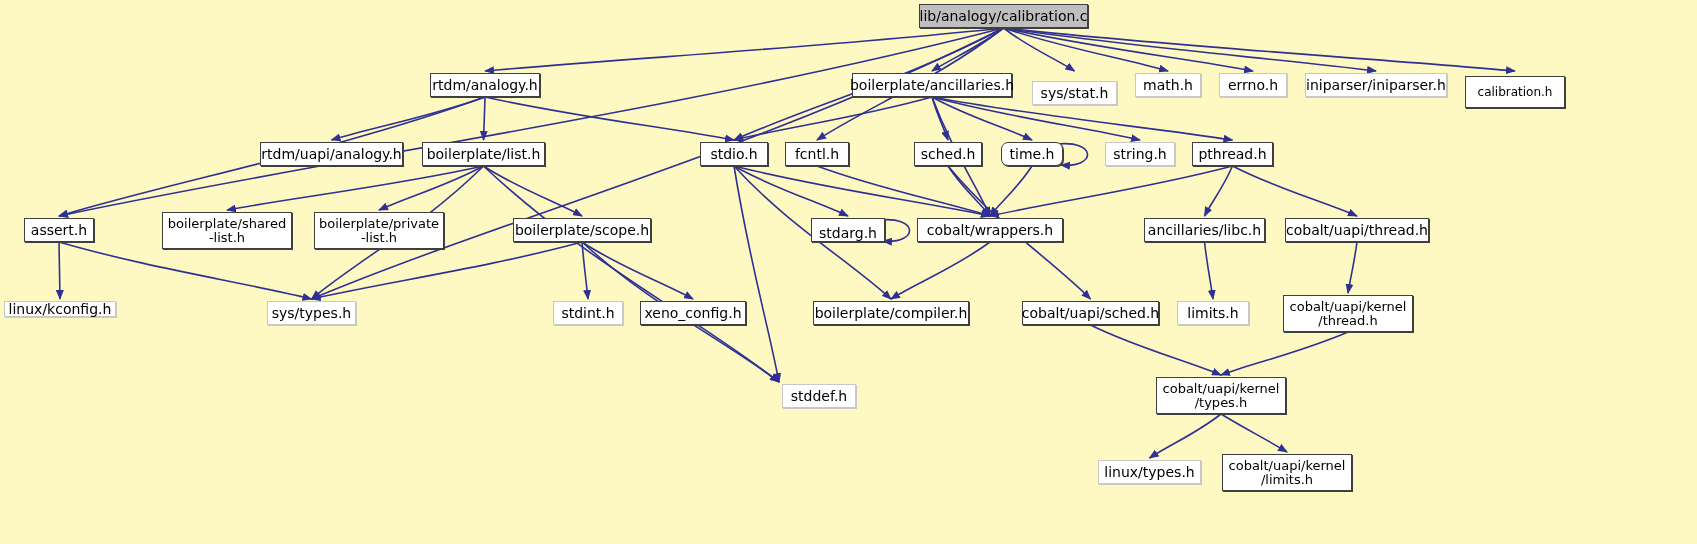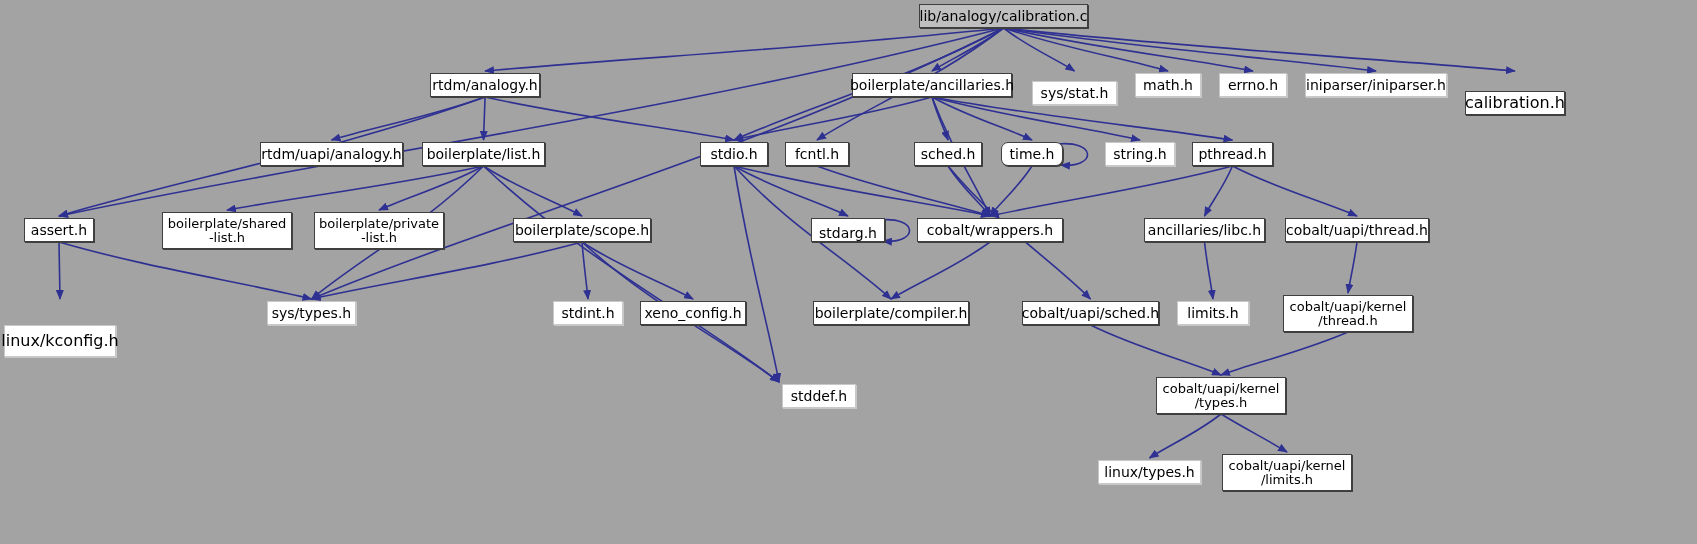--- a/index.html
+++ b/index.html
@@ -1,17 +1,17 @@
 <!DOCTYPE html>
 <html><head>
 <meta charset="utf-8">
 <style>
   html,body{margin:0;padding:0;background:#ffffff;}
   body{font-family:"DejaVu Sans", sans-serif;}
-  #graph{position:relative;width:1697px;height:544px;background:#a3a3a3;overflow:hidden;}
+  #graph{position:relative;width:1697px;height:544px;background:#fef9c3;overflow:hidden;}
   svg.edges{position:absolute;left:0;top:0;width:1697px;height:544px;pointer-events:none;}
   .node{position:absolute;box-sizing:border-box;display:flex;align-items:center;justify-content:center;
         text-align:center;line-height:1.05;color:#000000;background:#ffffff;}
   .node span{display:block;white-space:pre;}
   .n-strong{border:1px solid #3f3f3f;box-shadow:1px 1px 0 0 #3f3f3f;}
   .n-light{border:1px solid #c8c8c8;box-shadow:1px 1px 0 0 #c8c8c8;}
   .n-root{background:#bfbfbf;border:1px solid #3f3f3f;box-shadow:1px 1px 0 0 #3f3f3f;}
 </style>
 </head>
 <body>
@@ -90,21 +90,21 @@
       </div>
       <div class="node n-light" style="left: 1135px; top: 73px; width: 66px; height: 24px; font-size: 14px;">
         <span>math.h</span>
       </div>
       <div class="node n-light" style="left: 1219px; top: 73px; width: 68px; height: 24px; font-size: 14px;">
         <span>errno.h</span>
       </div>
       <div class="node n-light" style="left: 1305px; top: 73px; width: 142px; height: 24px; font-size: 14px;">
         <span>iniparser/iniparser.h</span>
       </div>
-      <div class="node n-strong" style="left: 1465px; top: 91px; width: 100px; height: 24px; font-size: 16px;">
+      <div class="node n-strong" style="left: 1465px; top: 76px; width: 100px; height: 32px; font-size: 12px;">
         <span>calibration.h</span>
       </div>
       <div class="node n-strong" style="left: 430px; top: 73px; width: 110px; height: 24px; font-size: 14px;">
         <span>rtdm/analogy.h</span>
       </div>
       <div class="node n-strong" style="left: 260px; top: 142px; width: 143px; height: 24px; font-size: 14px;">
         <span>rtdm/uapi/analogy.h</span>
       </div>
       <div class="node n-strong" style="left: 422px; top: 142px; width: 123px; height: 24px; font-size: 14px;">
         <span>boilerplate/list.h</span>
@@ -146,21 +146,21 @@
       </div>
       <div class="node n-strong" style="left: 917px; top: 218px; width: 146px; height: 24px; font-size: 14px;">
         <span>cobalt/wrappers.h</span>
       </div>
       <div class="node n-strong" style="left: 1144px; top: 218px; width: 121px; height: 24px; font-size: 14px;">
         <span>ancillaries/libc.h</span>
       </div>
       <div class="node n-strong" style="left: 1285px; top: 218px; width: 144px; height: 24px; font-size: 14px;">
         <span>cobalt/uapi/thread.h</span>
       </div>
-      <div class="node n-light" style="left: 4px; top: 301px; width: 112px; height: 32px; font-size: 16px; margin-top: 24px;">
+      <div class="node n-light" style="left: 4px; top: 301px; width: 112px; height: 16px; font-size: 14px;">
         <span>linux/kconfig.h</span>
       </div>
       <div class="node n-light" style="left: 267px; top: 301px; width: 89px; height: 24px; font-size: 14px;">
         <span>sys/types.h</span>
       </div>
       <div class="node n-light" style="left: 553px; top: 301px; width: 70px; height: 24px; font-size: 14px;">
         <span>stdint.h</span>
       </div>
       <div class="node n-strong" style="left: 640px; top: 301px; width: 106px; height: 24px; font-size: 14px;">
         <span>xeno_config.h</span>

